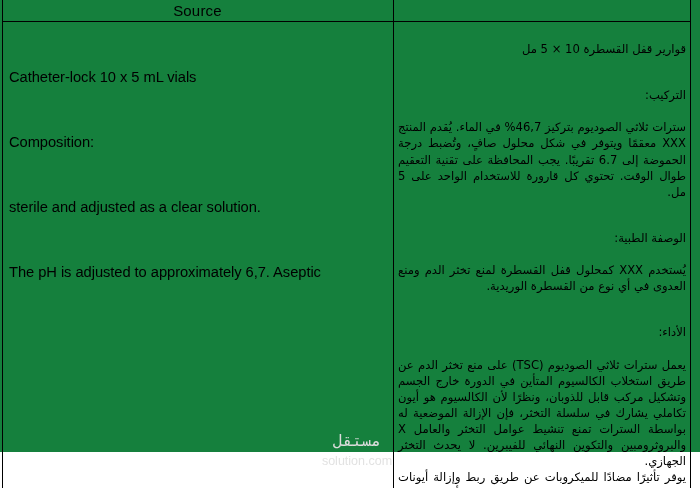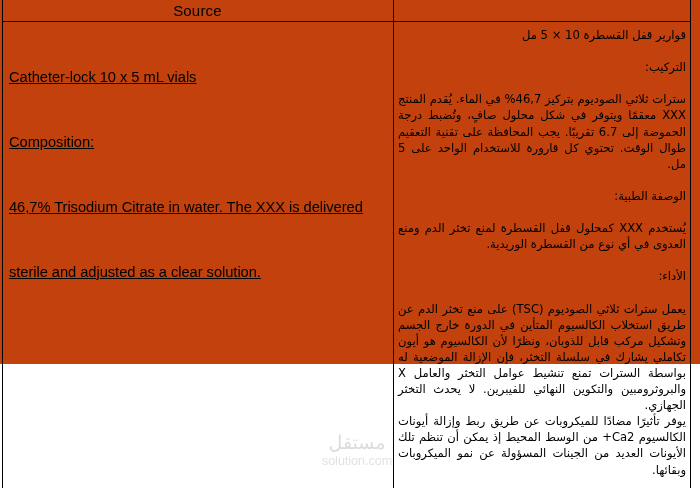--- a/index.html
+++ b/index.html
@@ -14,22 +14,22 @@
     font-family: "Liberation Sans", sans-serif;
     color: #000000;
     position: relative;
   }
 
   .doc {
     position: absolute;
     left: 0;
     top: 0;
     width: 700px;
-    height: 364px;
-    background: #c2410c;
+    height: 452px;
+    background: #15803d;
   }
 
   
   .table-frame {
     position: absolute;
     left: 2px;
     top: 0px;
     width: 689px;
     height: 488px;
     box-sizing: border-box;
@@ -75,63 +75,63 @@
     left: 9px;
     top: 24px;
     width: 378px;
     font-size: 14.7px;
     line-height: 21.6px;
     text-align: left;
     white-space: pre-wrap;
     word-spacing: 0px;
     letter-spacing: -0.05px;
   }
-  .cell-source .ln { display: block; height: 21.6px; white-space: nowrap; text-decoration: underline; }
+  .cell-source .ln { display: block; height: 21.6px; white-space: nowrap; }
 
   
   .cell-target {
     position: absolute;
     left: 398px;
     top: 27px;
     width: 288px;
     direction: rtl;
     text-align: right;
     font-size: 11.6px;
     line-height: 16.1px;
     font-family: "DejaVu Sans", "Liberation Sans", sans-serif;
   }
   .cell-target p {
     margin: 0 0 0 0;
     padding: 0;
     text-align: justify;
     text-align-last: right;
   }
-  .cell-target p.head { text-align: right; text-align-last: right; }
+  .cell-target p.head { text-align: right; text-align-last: right; margin-top: 14px; }
   .cell-target .gap { display: block; height: 16.1px; }
 
   
   .watermark {
     position: absolute;
     left: 315px;
     top: 432px;
     width: 84px;
     height: 44px;
     pointer-events: none;
     opacity: 1;
   }
   .watermark .wm-ar {
     position: absolute;
     left: 0px;
     top: 0px;
     width: 84px;
     text-align: center;
     color: #dcdcdc;
-    font-size: 19px;
+    font-size: 16px;
     line-height: 21px;
-    font-family: Liberation Serif, serif;
+    font-family: Liberation Mono, monospace;
     direction: rtl;
     white-space: nowrap;
   }
   .watermark .wm-en {
     position: absolute;
     left: 0px;
     top: 22px;
     width: 84px;
     text-align: center;
     color: #e2e2e2;
@@ -149,22 +149,22 @@
   <div class="table-frame"></div>
   <div class="header-row"></div>
   <div class="col-divider"></div>
 
   <div class="hdr hdr-source">Source</div>
 
 
   <div class="cell-source">
     <span class="ln">Catheter-lock 10 x 5 mL vials</span>
     <span class="ln">Composition:</span>
-    <span class="ln">46,7% Trisodium Citrate in water. The XXX is delivered</span>
     <span class="ln">sterile and adjusted as a clear solution.</span>
+    <span class="ln">The pH is adjusted to approximately 6,7. Aseptic</span>
     
     
     
     
     
     
     
     
     
     

